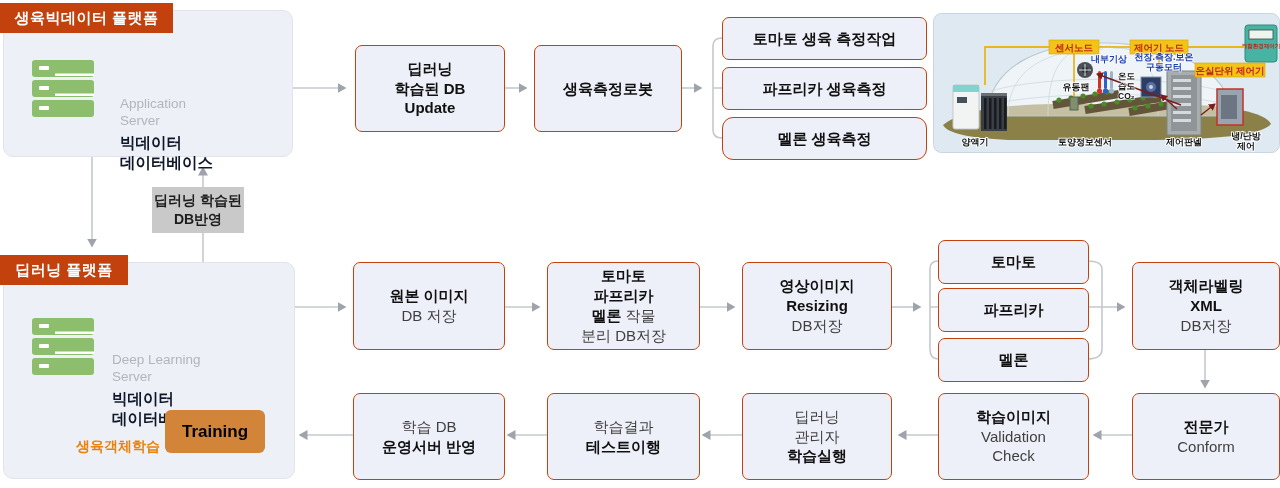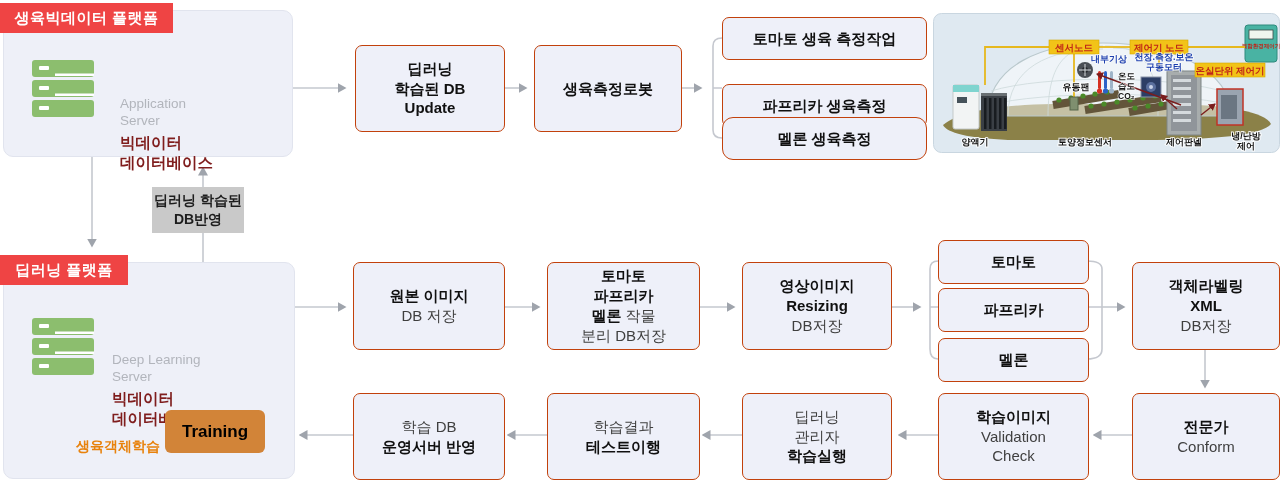--- a/index.html
+++ b/index.html
@@ -1,38 +1,38 @@
 <!DOCTYPE html>
 <html><head>
 <meta charset="utf-8">
 <style>
   html,body{margin:0;padding:0;background:#fff;}
   body{font-family:"Liberation Sans",sans-serif;}
   #canvas{position:relative;width:1280px;height:488px;background:#ffffff;overflow:hidden;}
   #connectors{position:absolute;left:0;top:0;z-index:1;pointer-events:none;}
   .platform{position:absolute;background:#eef0f8;border:1px solid #e1e4ee;border-radius:10px;z-index:2;}
-  .badge{position:absolute;background:#ef4444;color:#fff;font-weight:bold;font-size:15px;
+  .badge{position:absolute;background:#c2410c;color:#fff;font-weight:bold;font-size:15px;
          display:flex;align-items:center;justify-content:center;z-index:4;letter-spacing:0.5px;}
   .fbox{position:absolute;background:#eef0f9;border:1px solid #c2410c;border-radius:7px;
         display:flex;flex-direction:column;align-items:center;justify-content:center;
         font-size:15px;color:#3f3f3f;text-align:center;z-index:3;}
   .fbox .ln{line-height:1.32;white-space:nowrap;}
   .fbox .b{font-weight:bold;color:#101010;}
   .transfer{position:absolute;background:#c9c9c9;color:#1d1d1d;font-weight:600;font-size:14px;
         display:flex;flex-direction:column;align-items:center;justify-content:center;
         text-align:center;z-index:3;}
   .transfer .ln{line-height:1.35;}
   .training{position:absolute;background:#d28438;color:#000000;font-weight:bold;font-size:17px;
         display:flex;align-items:center;justify-content:center;z-index:4;border-radius:6px;}
   .loop-label{position:absolute;color:#e8820c;font-weight:bold;font-size:14px;z-index:4;
         text-align:center;white-space:nowrap;}
   .server-icon{position:absolute;z-index:3;}
   .server-text{position:absolute;z-index:3;margin-top:40px;}
   .server-type{color:#b2b5bc;font-size:13.5px;line-height:1.25;}
-  .server-name{color:#7f1d1d;font-weight:bold;font-size:15.5px;line-height:1.3;margin-top:3px;}
+  .server-name{color:#0f172a;font-weight:bold;font-size:15.5px;line-height:1.3;margin-top:3px;}
   .greenhouse{position:absolute;z-index:3;}
   
   .gh-halo{font-weight:bold;font-size:9px;fill:#141414;stroke:rgba(255,255,255,0.85);stroke-width:2px;paint-order:stroke;}
   .gh-blue{font-weight:bold;font-size:9px;fill:#1d3fae;stroke:rgba(255,255,255,0.7);stroke-width:1.6px;paint-order:stroke;}
   .gh-tag{font-weight:bold;font-size:9.5px;fill:#c02418;}
   .gh-small{font-weight:bold;font-size:8.5px;fill:#141414;stroke:rgba(255,255,255,0.7);stroke-width:1.4px;paint-order:stroke;}
   .gh-tiny{font-size:5.5px;fill:#c02418;font-weight:bold;}
 </style>
 </head>
 <body>
@@ -115,21 +115,21 @@
       <div class="ln"><span class="b">딥러닝</span></div>
       <div class="ln"><span class="b">학습된 DB</span></div>
       <div class="ln"><span class="b">Update</span></div>
     </div>
   <div class="fbox" style="left:534px;top:45px;width:146px;height:85px;">
       <div class="ln"><span class="b">생육측정로봇</span></div>
     </div>
   <div class="fbox" style="left:722px;top:17px;width:203px;height:41px;">
       <div class="ln"><span class="b">토마토 생육 측정작업</span></div>
     </div>
-  <div class="fbox" style="left:722px;top:67px;width:203px;height:41px;margin-top:17px;">
+  <div class="fbox" style="left:722px;top:67px;width:203px;height:41px;">
       <div class="ln"><span class="b">파프리카 생육측정</span></div>
     </div>
   <div class="fbox" style="left:722px;top:117px;width:203px;height:41px;border-radius:11px;">
       <div class="ln"><span class="b">멜론 생육측정</span></div>
     </div>
 
   <svg class="greenhouse" style="left:933px;top:13px;" width="347" height="140" viewBox="0 0 347 140">
     <rect x="0.5" y="0.5" width="346" height="139" rx="8" fill="#dfe9f1" stroke="#c9d6e0"></rect>
 
     <path d="M10,112 C28,97 70,92 120,91 L240,91 C295,92 332,99 338,111 C330,122 280,127 210,127 L75,127 C35,125 14,120 10,112 Z" fill="#8b8148"></path>

